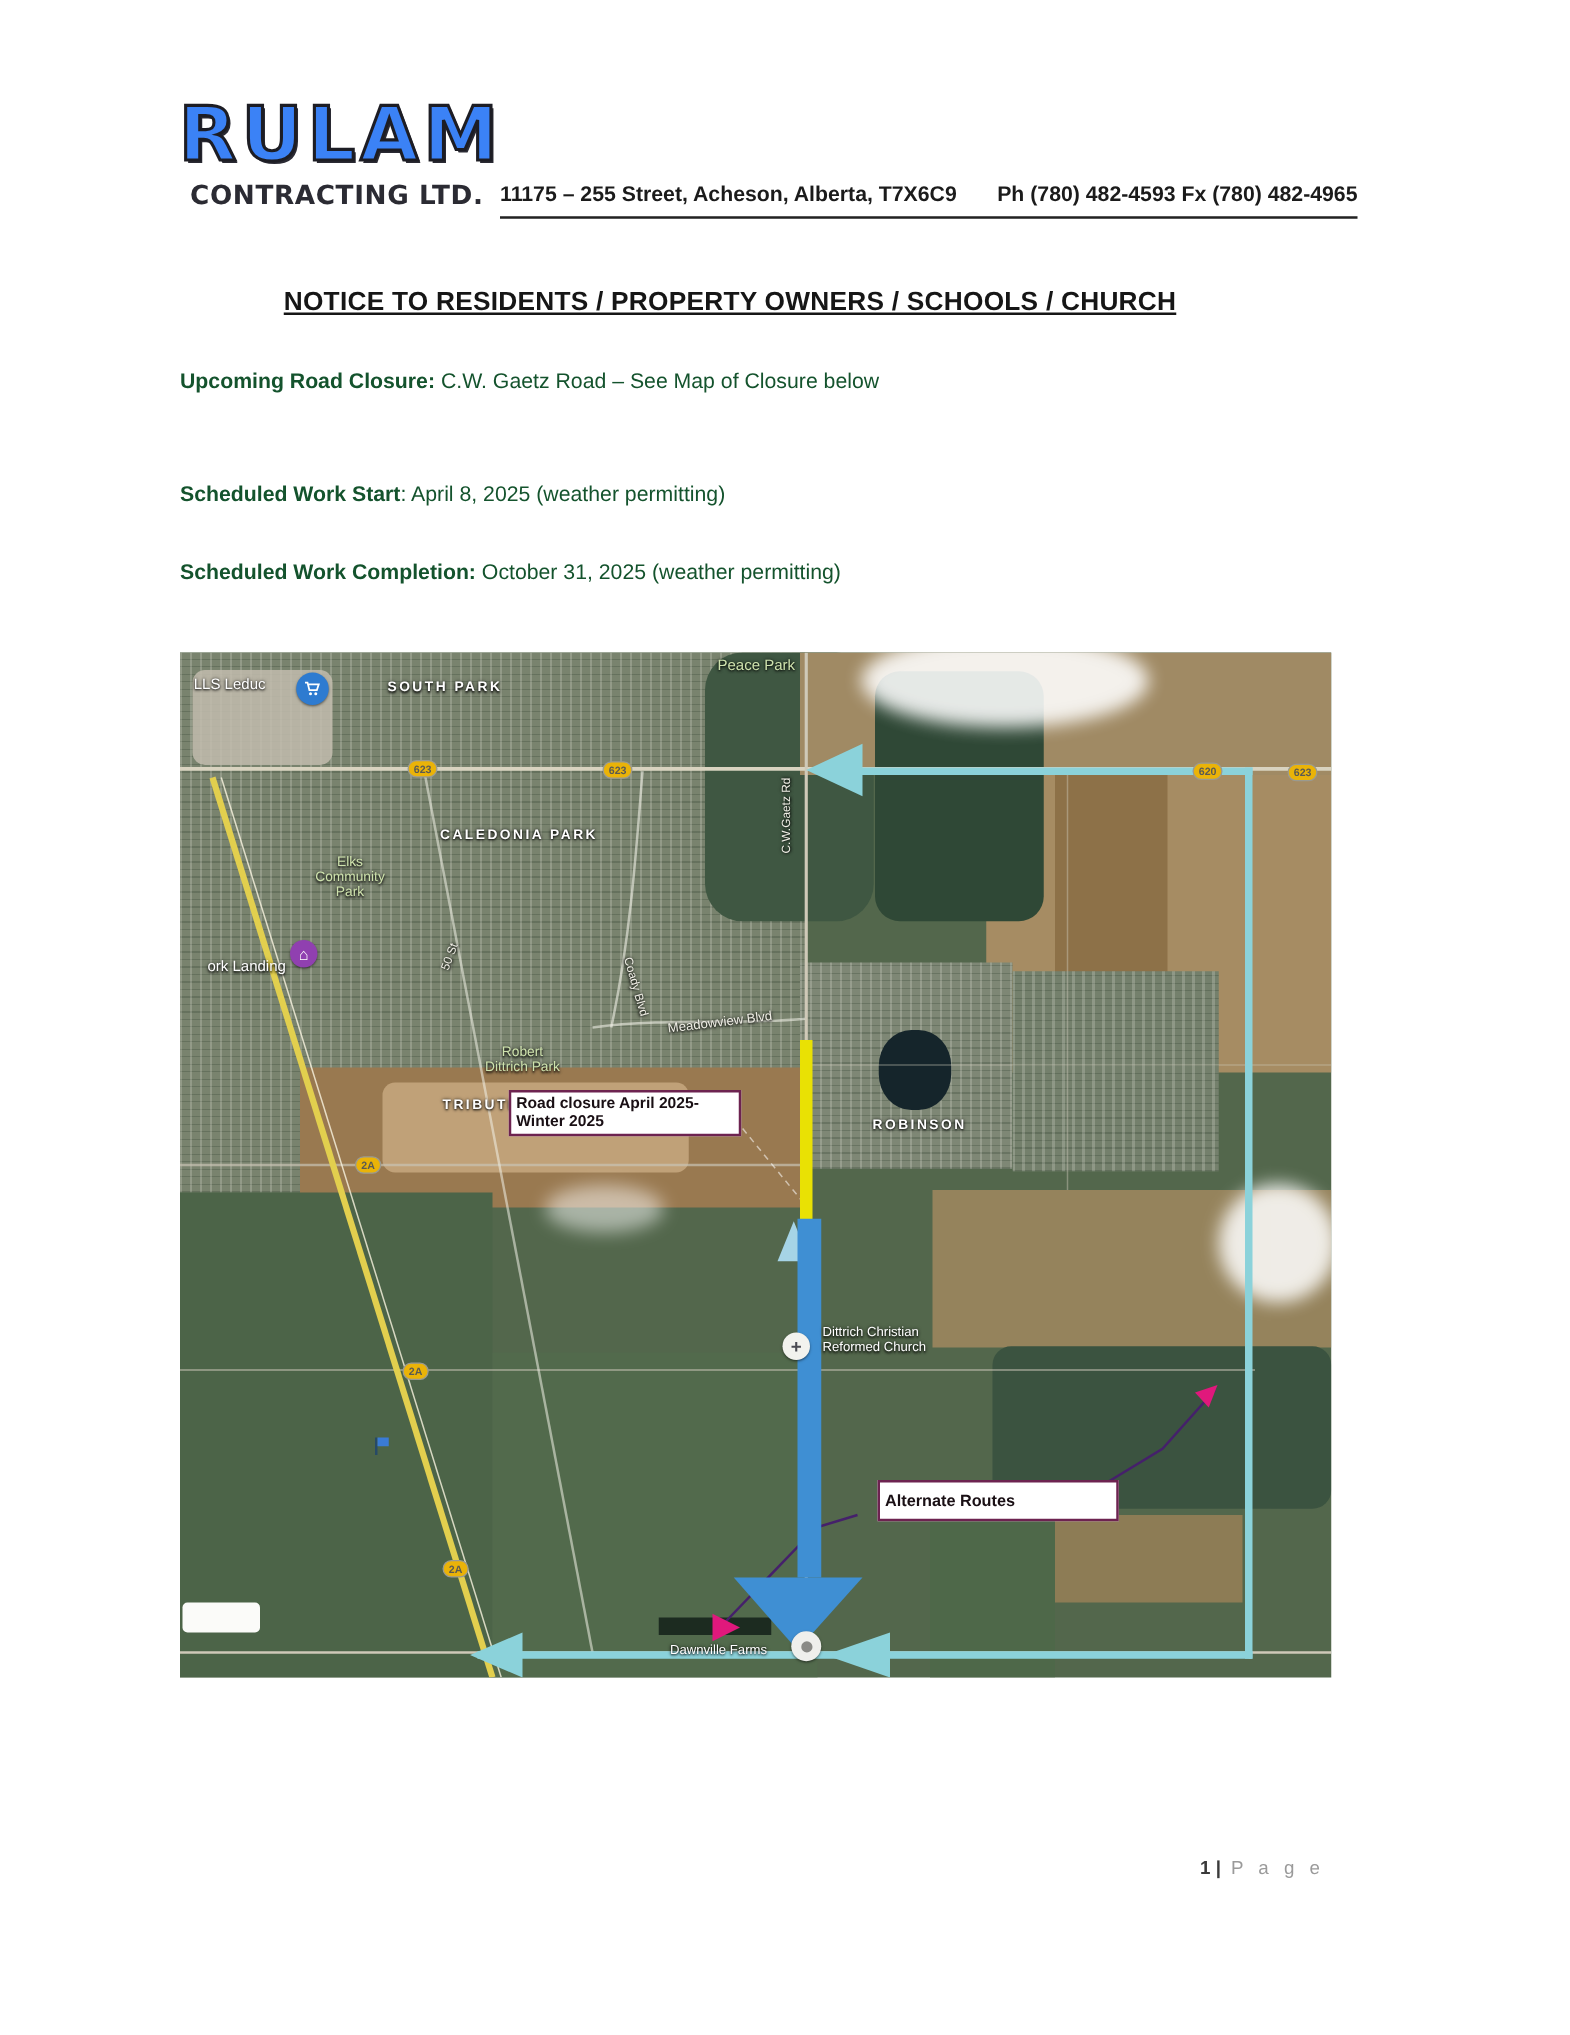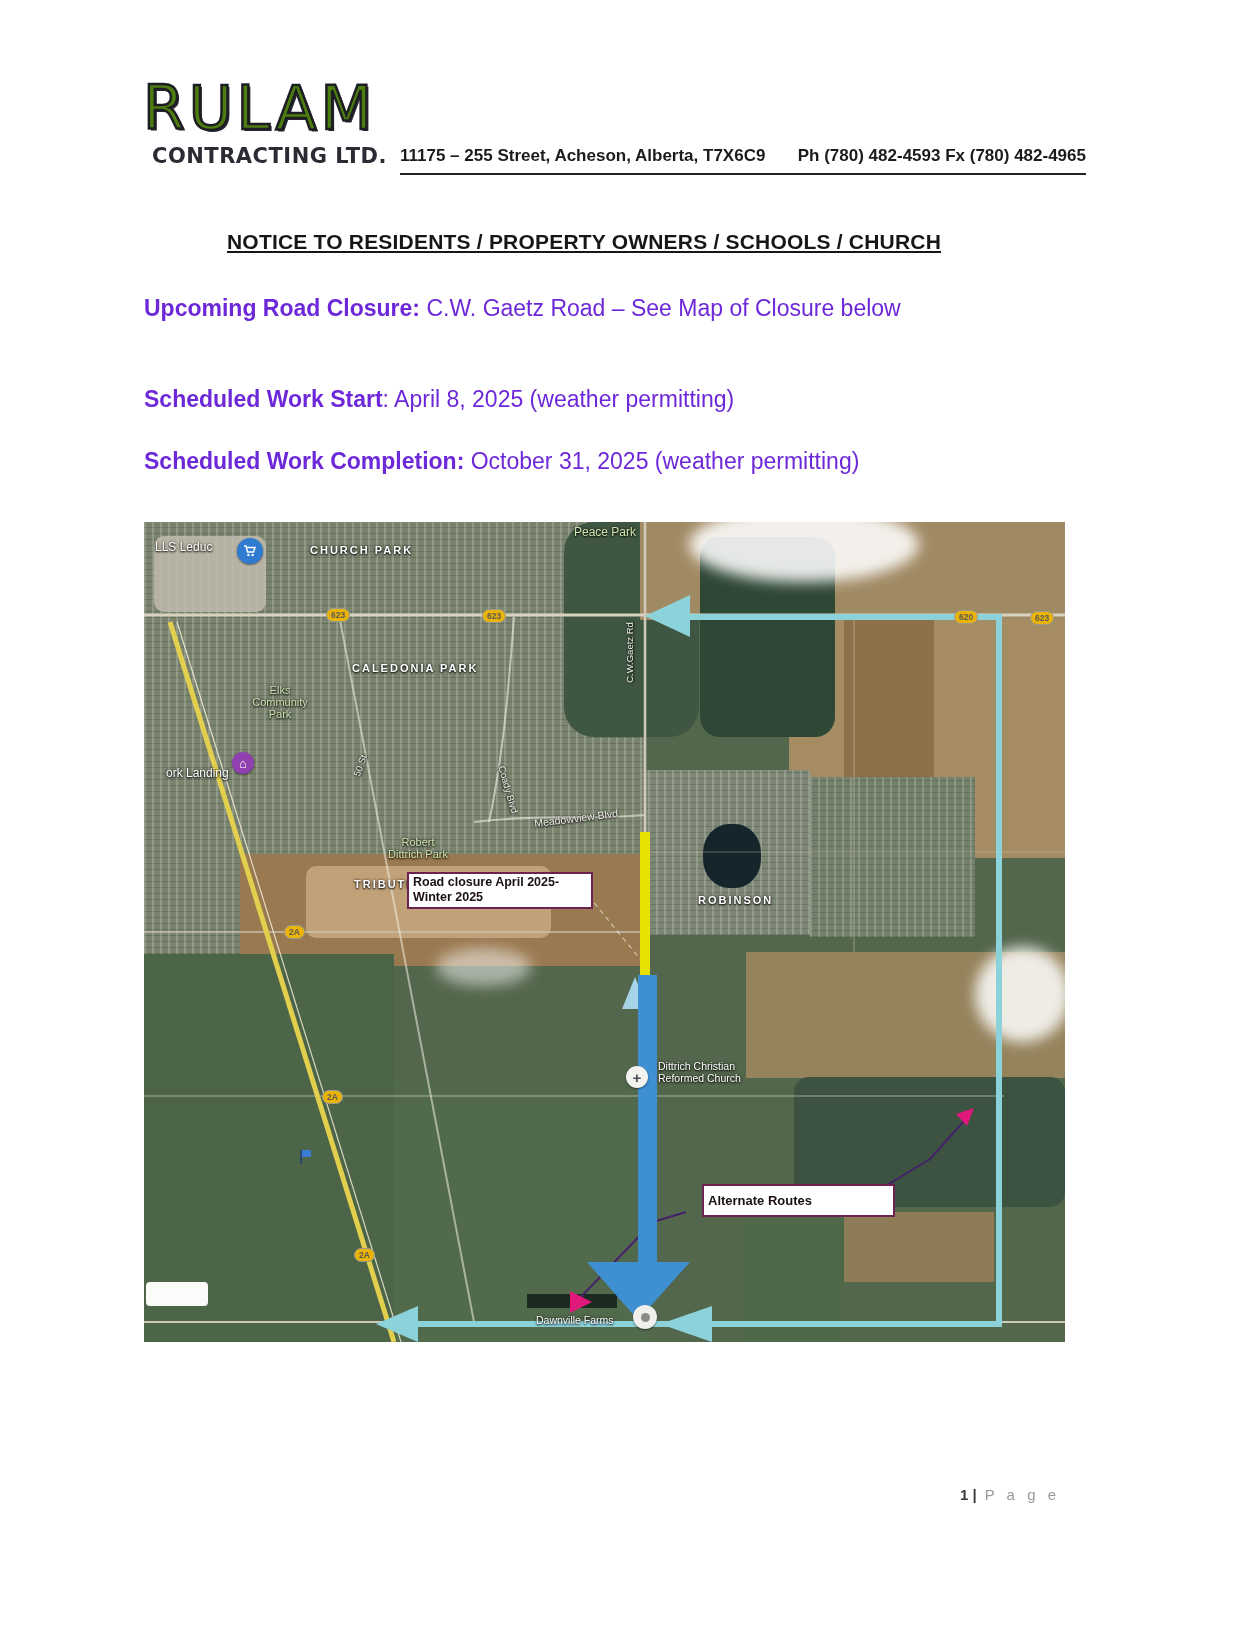--- a/index.html
+++ b/index.html
@@ -1,32 +1,32 @@
 <!DOCTYPE html>
 <html><head>
 <meta charset="utf-8">
 <style>
   html,body{margin:0;padding:0;background:#ffffff;}
   body{width:1256px;height:1628px;position:relative;font-family:"Liberation Sans",sans-serif;color:#1c1c1c;}
   .abs{position:absolute;}
 
   
-  .logo-title{left:143px;top:78px;font-size:60px;font-weight:400;color:#4d7c0f;
+  .logo-title{left:143px;top:78px;font-size:60px;font-weight:700;color:#3b82f6;
     letter-spacing:4px;line-height:1;-webkit-text-stroke:2.5px #1d1d24;
     text-shadow:2px 2px 0 #2a2a33;font-family:"DejaVu Sans",sans-serif;}
   .logo-sub{left:152px;top:144px;font-size:21px;font-weight:800;color:#2b2b33;
     letter-spacing:.5px;font-family:"DejaVu Sans",sans-serif;}
   .addr-row{left:400px;top:146px;width:686px;display:flex;justify-content:space-between;
     align-items:flex-end;border-bottom:2.5px solid #222;padding-bottom:7px;
     font-size:17px;font-weight:bold;color:#1b1b1b;}
 
   
   .title{left:227px;top:230px;font-size:21px;font-weight:bold;
     text-decoration:underline;letter-spacing:.2px;color:#161616;}
-  .para{left:144px;font-size:23px;color:#6d28d9;text-align:right;}
+  .para{left:144px;font-size:17px;color:#14532d;text-align:right;}
   .b{font-weight:bold;}
 
   
   .map{left:144px;top:522px;width:921px;height:820px;background:#53674c;overflow:hidden;}
   .patch{position:absolute;}
   .urban{background-image:
     repeating-linear-gradient(90deg, rgba(250,248,240,.20) 0 2px, rgba(0,0,0,0) 2px 8px),
     repeating-linear-gradient(0deg, rgba(45,62,45,.26) 0 1px, rgba(0,0,0,0) 1px 6px);}
   .cloud{position:absolute;background:#fff;border-radius:50%;filter:blur(7px);}
 
@@ -152,21 +152,21 @@
   <div class="circle-icon" style="left:482px;top:544px;width:22px;height:22px;background:#f2f2ee;color:#4a4a52;font-size:15px;font-weight:bold;">+</div>
   <div class="circle-icon" style="left:489px;top:783px;width:24px;height:24px;background:#efefec;">
     <div style="width:9px;height:9px;border-radius:50%;background:#8a8a86;"></div>
   </div>
   <div class="abs" style="left:156px;top:628px;width:12px;height:14px;">
     <div style="position:absolute;left:0;top:0;width:2px;height:14px;background:#274a66;"></div>
     <div style="position:absolute;left:2px;top:0;width:9px;height:7px;background:#3a7bd5;"></div>
   </div>
 
   <div class="map-label" style="left:11px;top:18px;font-size:12px;">LLS Leduc</div>
-  <div class="map-label area" style="left:166px;top:22px;">CHURCH PARK</div>
+  <div class="map-label area" style="left:166px;top:22px;">SOUTH PARK</div>
   <div class="map-label park" style="left:430px;top:3px;font-size:12px;">Peace Park</div>
   <div class="map-label area" style="left:208px;top:140px;">CALEDONIA PARK</div>
   <div class="map-label park" style="left:100px;top:162px;width:72px;text-align:center;">
     <div>Elks</div>
     <div>Community</div>
     <div>Park</div>
   </div>
   <div class="map-label" style="left:2px;top:244px;font-size:12px;padding-left:20px;">ork Landing</div>
   <div class="map-label park" style="left:236px;top:314px;width:76px;text-align:center;">
     <div>Robert</div>

